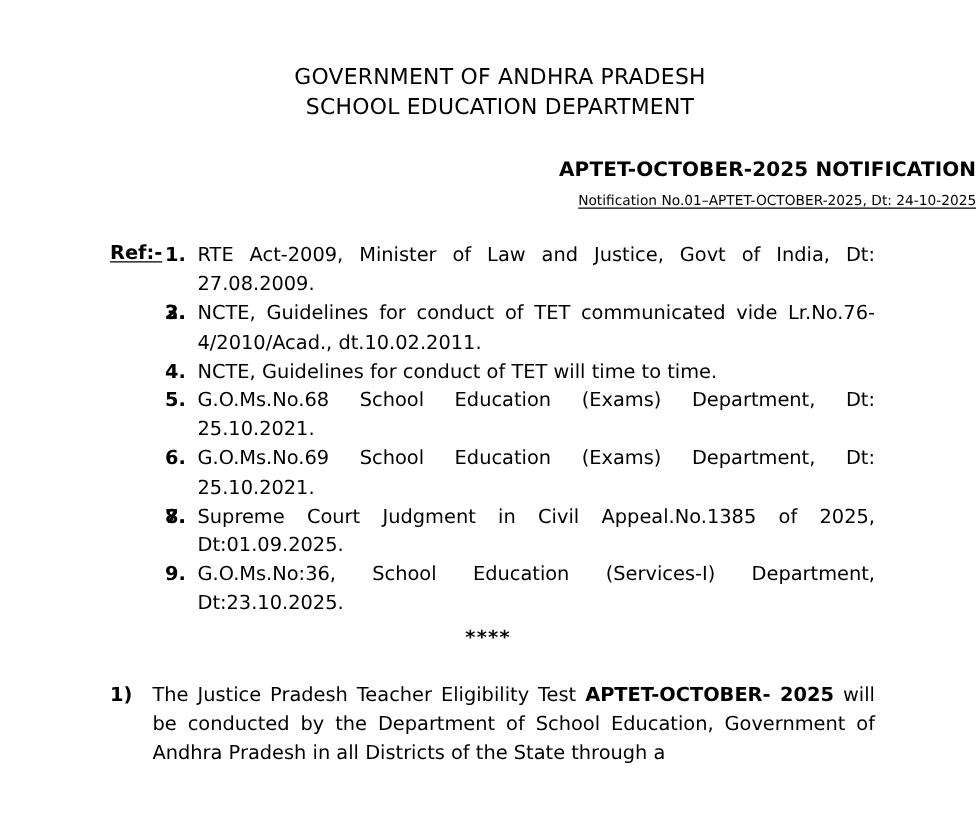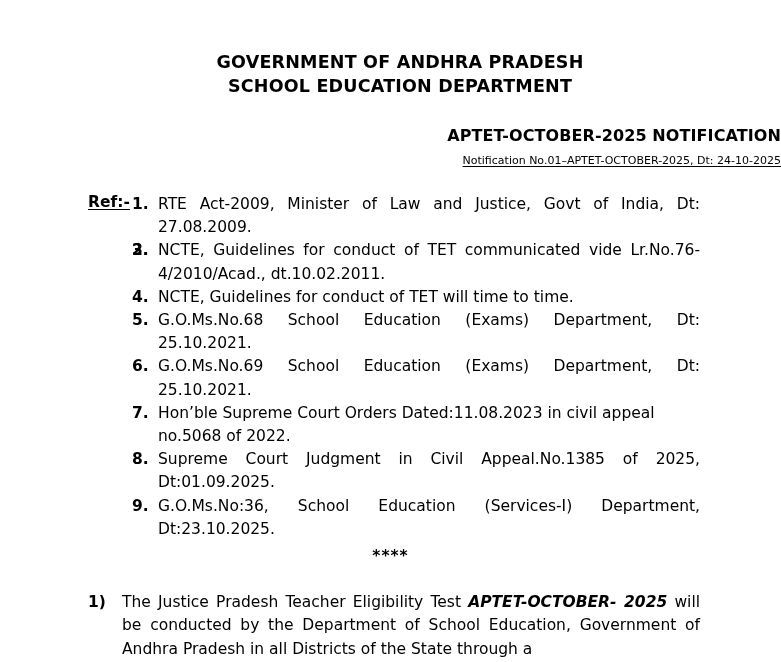--- a/index.html
+++ b/index.html
@@ -25,21 +25,21 @@
     overflow: hidden;
   }
 
   
   .header {
     text-align: center;
     padding-top: 50px;
   }
   .header .gov-line {
     font-size: 17.5px;
-    font-weight: bold;
+    font-weight: normal;
     letter-spacing: 0.2px;
     line-height: 24px;
     margin-left: 19px;
   }
 
   .subheader {
     text-align: right;
     margin-top: 26px;
   }
   .subheader .notif-title {
@@ -124,21 +124,21 @@
     line-height: 23.4px;
     text-align: justify;
     text-justify: inter-word;
   }
   .para .pnum {
     position: absolute;
     left: 0;
     top: 0;
     font-weight: bold;
   }
-  b, .b { font-weight: bold; font-style: italic; }
+  b, .b { font-weight: bold; }
 </style>
 </head>
 <body>
 
 <div class="page">
 
   <div class="header">
     <div class="gov-line">GOVERNMENT OF ANDHRA PRADESH</div>
     <div class="gov-line">SCHOOL EDUCATION DEPARTMENT</div>
   </div>
@@ -169,21 +169,20 @@
       <li>
         <span class="num">5.</span>
         <span>G.O.Ms.No.68 School Education (Exams) Department, Dt: 25.10.2021.</span>
       </li>
       <li>
         <span class="num">6.</span>
         <span>G.O.Ms.No.69 School Education (Exams) Department, Dt: 25.10.2021.</span>
       </li>
       <li class="nojustify">
         <span class="num">7.</span>
-        <span>Hon’ble Supreme Court Orders Dated:11.08.2023 in civil appeal no.5068 of 2022.</span>
       </li>
       <li>
         <span class="num">8.</span>
         <span>Supreme Court Judgment in Civil Appeal.No.1385 of 2025, Dt:01.09.2025.</span>
       </li>
       <li>
         <span class="num">9.</span>
         <span>G.O.Ms.No:36, School Education (Services-I) Department, Dt:23.10.2025.</span>
       </li>
     </ul>

